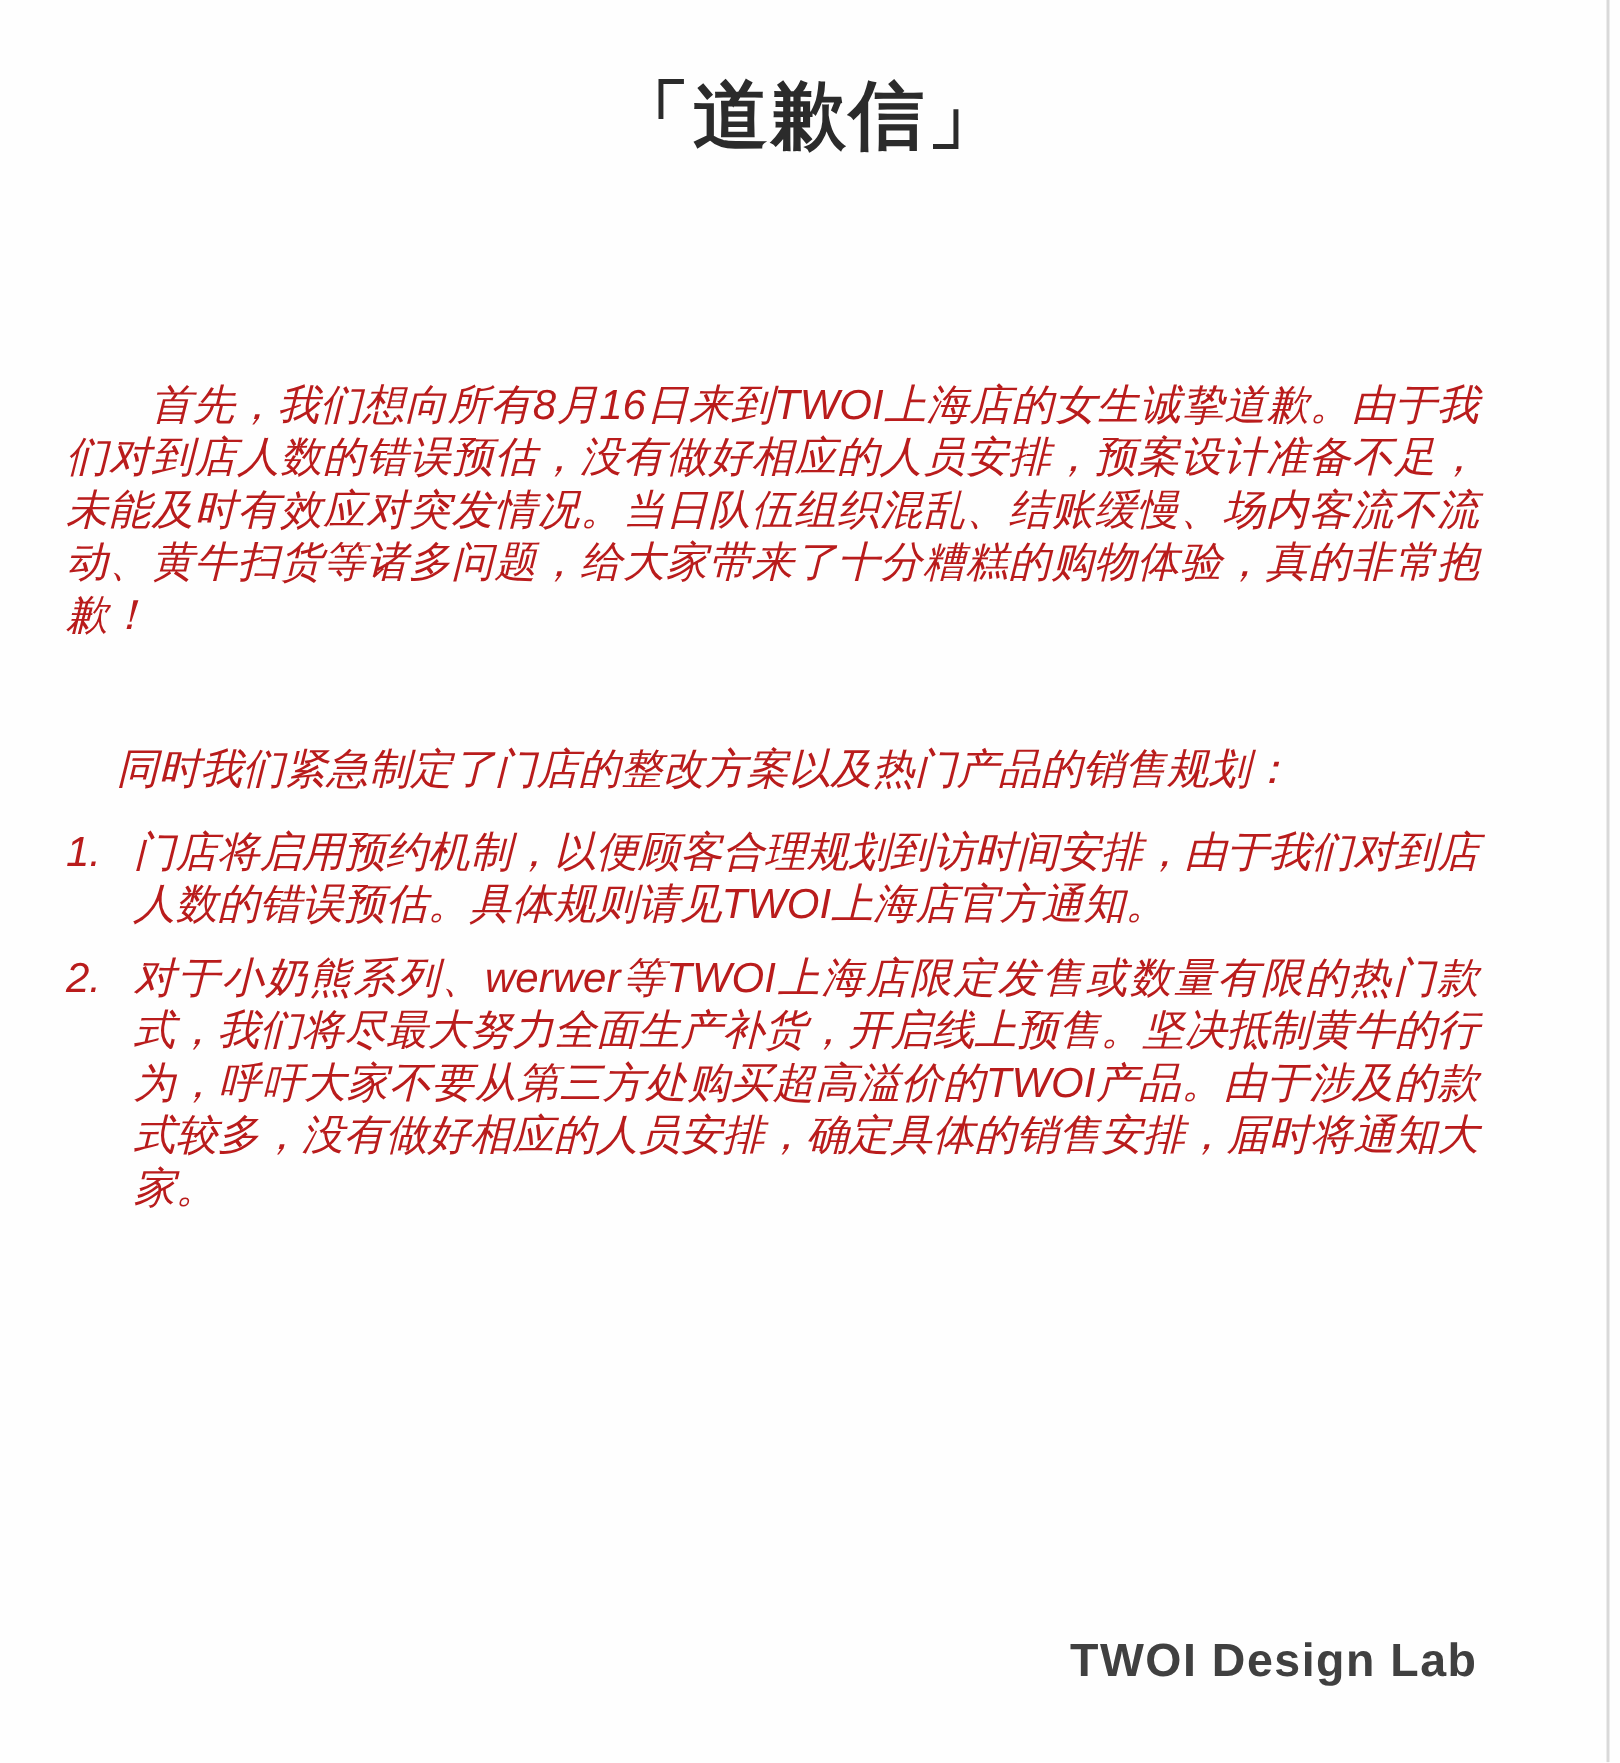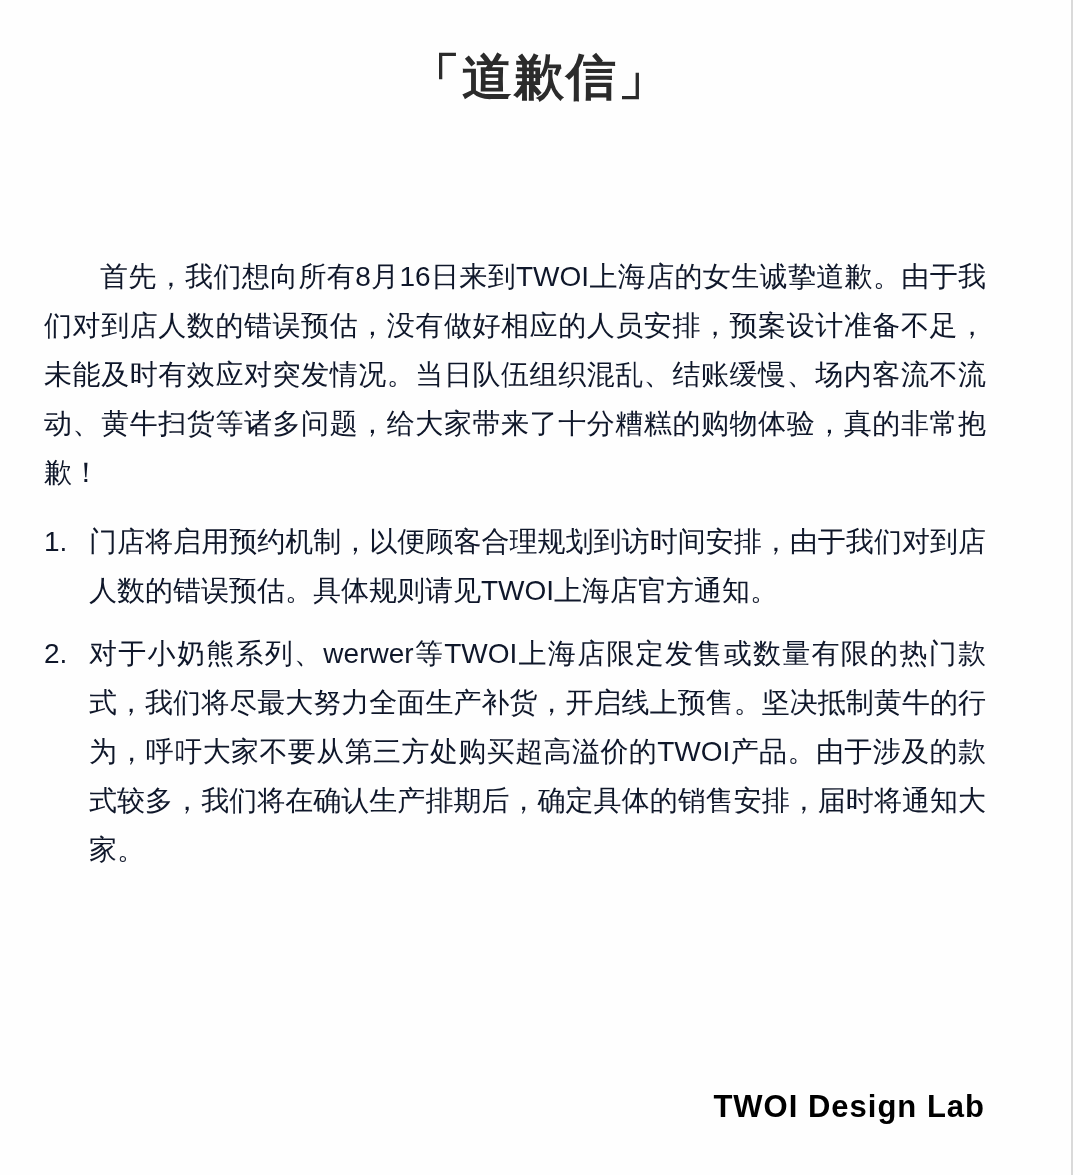--- a/index.html
+++ b/index.html
@@ -25,23 +25,24 @@
     margin: 0;
     text-align: center;
     font-size: 50px;
     line-height: 65px;
     font-weight: 700;
     color: #2b2b2b;
     letter-spacing: 2px;
   }
   .body-text {
     font-size: 28px;
-    line-height: 49px;
-    color: #0f172a;
+    line-height: 35px;
+    color: #b91c1c;
     text-align: justify;
+    font-style: italic;
   }
   .para {
     margin: 0 94px 0 44px;
     text-indent: 2em;
   }
   .para-1 { margin-top: 142px; }
   .para-2 { margin-top: 72px; }
   .plan-intro {
     margin: 68px 94px 0 44px;
     text-indent: 1.2em;
@@ -62,41 +63,42 @@
   .plan-item .item-text {
     flex: 1 1 auto;
     text-align: justify;
   }
   .footer-brand {
     position: absolute;
     right: 95px;
     bottom: 50px;
     font-size: 31px;
     font-weight: 700;
-    color: #000000;
+    color: #404040;
     letter-spacing: 1px;
   }
 </style>
 </head>
 <body>
 
 <div class="page">
   <div class="edge-line"></div>
 
   <h1 class="doc-title">「道歉信」</h1>
 
   <p class="body-text para para-1">首先，我们想向所有8月16日来到TWOI上海店的女生诚挚道歉。由于我们对到店人数的错误预估，没有做好相应的人员安排，预案设计准备不足，未能及时有效应对突发情况。当日队伍组织混乱、结账缓慢、场内客流不流动、黄牛扫货等诸多问题，给大家带来了十分糟糕的购物体验，真的非常抱歉！</p>
 
 
+  <p class="body-text plan-intro">同时我们紧急制定了门店的整改方案以及热门产品的销售规划：</p>
 
   <div class="plan-list">
     <div class="body-text plan-item">
       <span class="num">1.</span>
       <span class="item-text">门店将启用预约机制，以便顾客合理规划到访时间安排，由于我们对到店人数的错误预估。具体规则请见TWOI上海店官方通知。</span>
     </div>
     <div class="body-text plan-item">
       <span class="num">2.</span>
-      <span class="item-text">对于小奶熊系列、werwer等TWOI上海店限定发售或数量有限的热门款式，我们将尽最大努力全面生产补货，开启线上预售。坚决抵制黄牛的行为，呼吁大家不要从第三方处购买超高溢价的TWOI产品。由于涉及的款式较多，我们将在确认生产排期后，确定具体的销售安排，届时将通知大家。</span>
+      <span class="item-text">对于小奶熊系列、werwer等TWOI上海店限定发售或数量有限的热门款式，我们将尽最大努力全面生产补货，开启线上预售。坚决抵制黄牛的行为，呼吁大家不要从第三方处购买超高溢价的TWOI产品。由于涉及的款式较多，没有做好相应的人员安排，确定具体的销售安排，届时将通知大家。</span>
     </div>
   </div>
 
   <div class="footer-brand">TWOI Design Lab</div>
 </div>
 
 </body></html>

